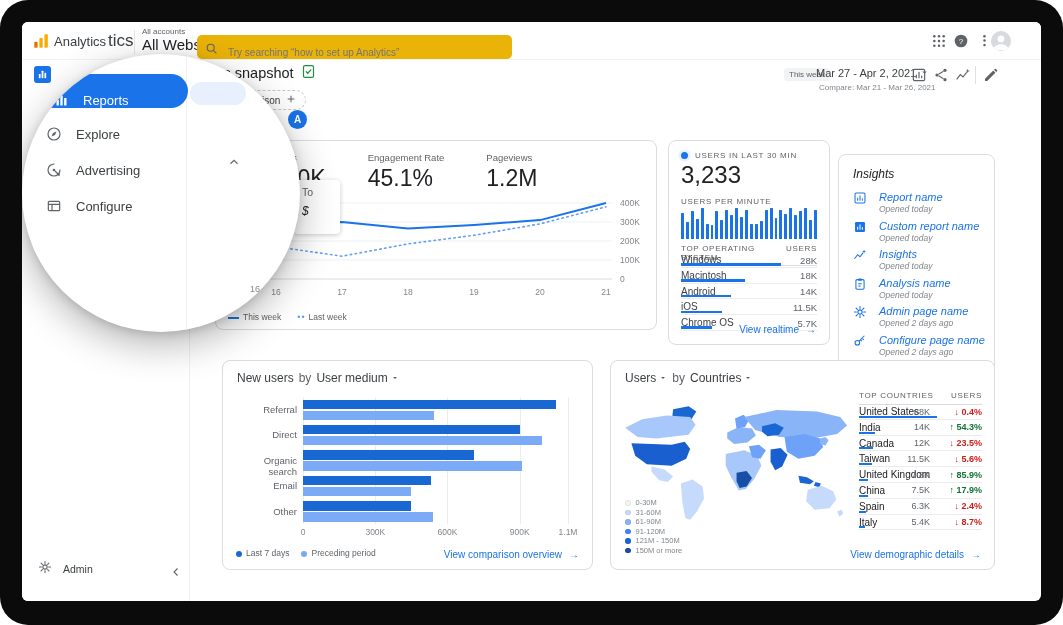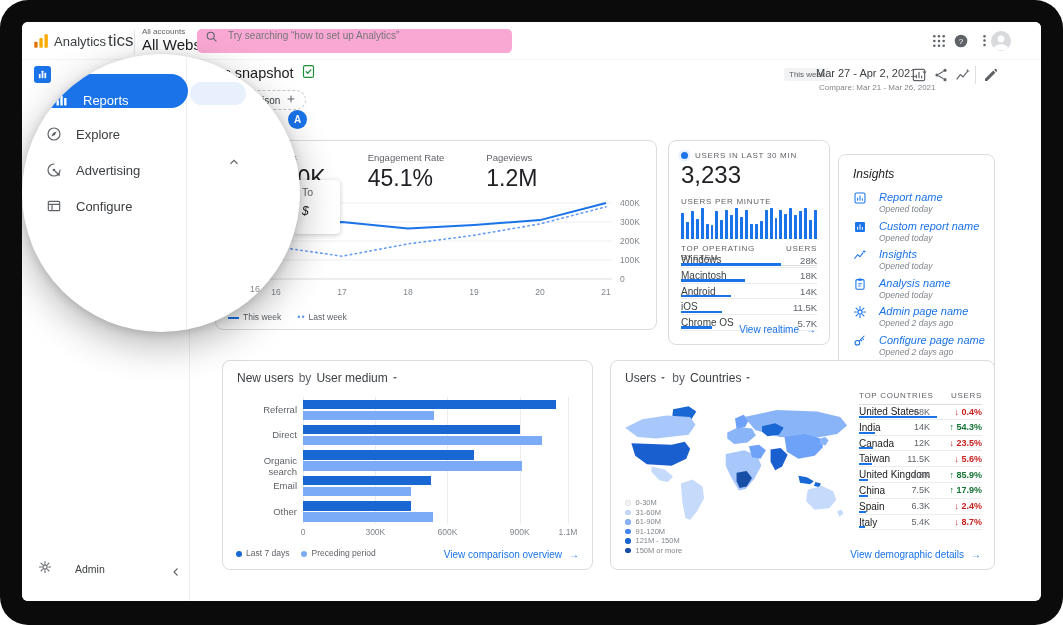--- a/index.html
+++ b/index.html
@@ -9,29 +9,29 @@
   .window{position:absolute;left:22px;top:22px;width:1019px;height:579px;background:#fff;border-radius:6px;overflow:hidden;}
   .abs{position:absolute;}
 
   
   .topbar{position:absolute;left:0;top:0;width:100%;height:38px;background:#fff;border-bottom:1px solid #f1f3f4;z-index:40;}
   .brand{position:absolute;left:32px;top:12px;font-size:13px;color:#3c4043;}
   .brand-frag{position:absolute;left:86px;top:9px;font-size:17px;color:#3c4043;}
   .tb-divider{position:absolute;left:112px;top:8px;width:1px;height:24px;background:#e3e5e8;}
   .acct-label{position:absolute;left:120px;top:5px;font-size:8px;color:#5f6368;}
   .prop-name{position:absolute;left:120px;top:14px;font-size:15px;color:#202124;white-space:nowrap;}
-  .search{position:absolute;left:175px;top:7px;width:315px;height:24px;background:#f9a8d4;border-radius:5px;display:flex;align-items:flex-start;padding:0 8px;gap:8px;}
+  .search{position:absolute;left:175px;top:13px;width:315px;height:24px;background:#eab308;border-radius:5px;display:flex;align-items:flex-end;padding:0 8px;gap:8px;}
   .search input{border:none;background:transparent;outline:none;font-size:10px;color:#5f6368;width:100%;}
   .tb-ic{position:absolute;top:11px;width:16px;height:16px;cursor:pointer;}
   .avatar{position:absolute;left:969px;top:9px;width:20px;height:20px;border-radius:50%;overflow:hidden;background:#d9dadd;cursor:pointer;}
 
   
   .sidebar{position:absolute;left:0;top:38px;width:168px;bottom:0;background:#fff;border-right:1px solid #eef0f2;z-index:5;}
   .admin-row{position:absolute;left:16px;top:538px;display:flex;align-items:center;gap:11px;z-index:6;cursor:pointer;}
-  .admin-row span.lbl{font-size:10.5px;color:#3c4043;margin-left:12px;}
+  .admin-row span.lbl{font-size:10.5px;color:#3c4043;}
   .collapse{position:absolute;left:148px;top:542px;z-index:6;color:#5f6368;cursor:pointer;}
   .mini-nav-icon{position:absolute;left:12px;top:44px;width:17px;height:17px;border-radius:3px;background:#1a73e8;z-index:10;display:flex;align-items:center;justify-content:center;}
 
   
   .rpt-title{position:absolute;left:158px;top:42px;font-size:14.5px;color:#202124;display:flex;align-items:center;gap:7px;z-index:6;}
   .cmp-chip{position:absolute;left:176px;top:68px;height:20px;border:1px dashed #c4c7ca;border-radius:10px;display:flex;align-items:center;gap:6px;padding:0 9px;font-size:10px;color:#3c4043;z-index:6;cursor:pointer;}
   .badge-a{position:absolute;left:266px;top:88px;width:19px;height:19px;border-radius:50%;background:#1a73e8;color:#fff;font-size:10px;font-weight:bold;display:flex;align-items:center;justify-content:center;z-index:6;}
   .hdr-chip{position:absolute;left:762px;top:46px;font-size:8px;color:#5f6368;background:#f1f3f4;border-radius:3px;padding:2px 5px;}
   .hdr-date{position:absolute;left:794px;top:45px;font-size:11px;color:#3c4043;font-weight:500;display:flex;align-items:center;gap:4px;cursor:pointer;}
   .hdr-compare{position:absolute;left:797px;top:61px;font-size:8px;color:#80868b;}

